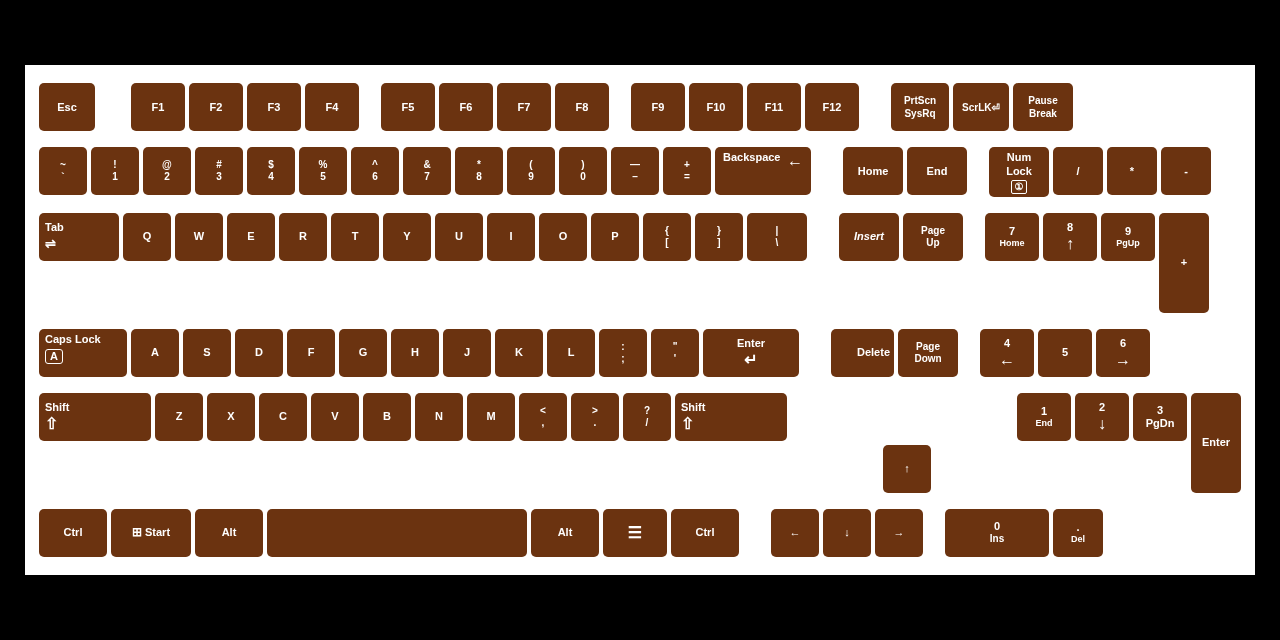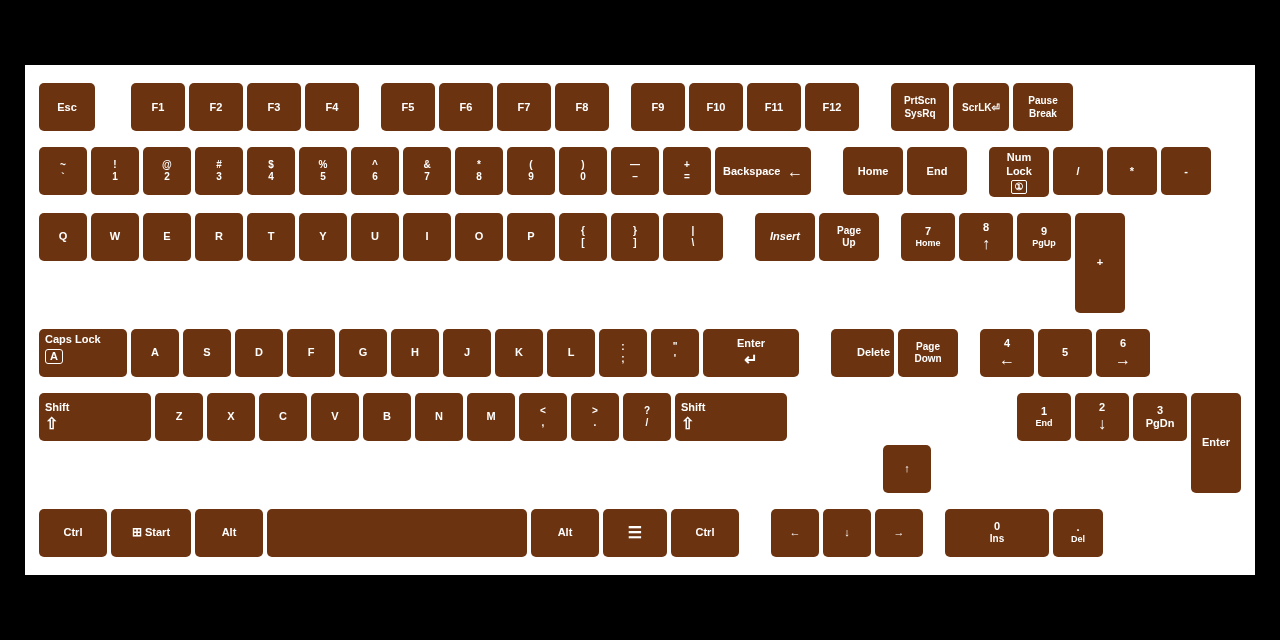--- a/index.html
+++ b/index.html
@@ -178,39 +178,43 @@
           <span class="bottom-label">0</span>
         </div>
       <div class="key">
           <span class="top-label">—</span>
           <span class="bottom-label">–</span>
         </div>
       <div class="key">
           <span class="top-label">+</span>
           <span class="bottom-label">=</span>
         </div>
-      <div class="key w-backspace key-align-left" style="flex-direction:row; justify-content:space-between; align-items:center; padding: 4px 8px;">
+      <div class="key w-backspace key-align-left" style="flex-direction:row; justify-content:space-between; align-items:flex-start; padding: 4px 8px;">
         <span>Backspace</span>
           <span style="font-size:16px;">←</span>
       </div>
       <div class="section-gap"></div>
       <div class="key w-home">Home</div>
       <div class="key w-end">End</div>
       <div class="section-gap-sm"></div>
       <div class="key w-numlock key-tl" style="align-items:center; font-size:11px;">
           <span>Num</span>
           <span>Lock</span>
           <span style="border:1px solid white; border-radius:2px; padding:0 3px; font-size:10px; margin-top:2px;">①</span>
         </div>
       <div class="key w-numslash">/</div>
       <div class="key w-numstar">*</div>
       <div class="key w-numminus">-</div>
     </div>
 
     <div class="row">
+      <div class="key w-tab key-align-left" style="font-size:11px; justify-content:center; align-items:flex-start; padding:4px 6px;">
+        <span>Tab</span>
+        <span style="font-size:13px; margin-top:2px;">⇌</span>
+      </div>
       <div class="key">Q</div>
       <div class="key">W</div>
       <div class="key">E</div>
       <div class="key">R</div>
       <div class="key">T</div>
       <div class="key">Y</div>
       <div class="key">U</div>
       <div class="key">I</div>
       <div class="key">O</div>
       <div class="key">P</div>

